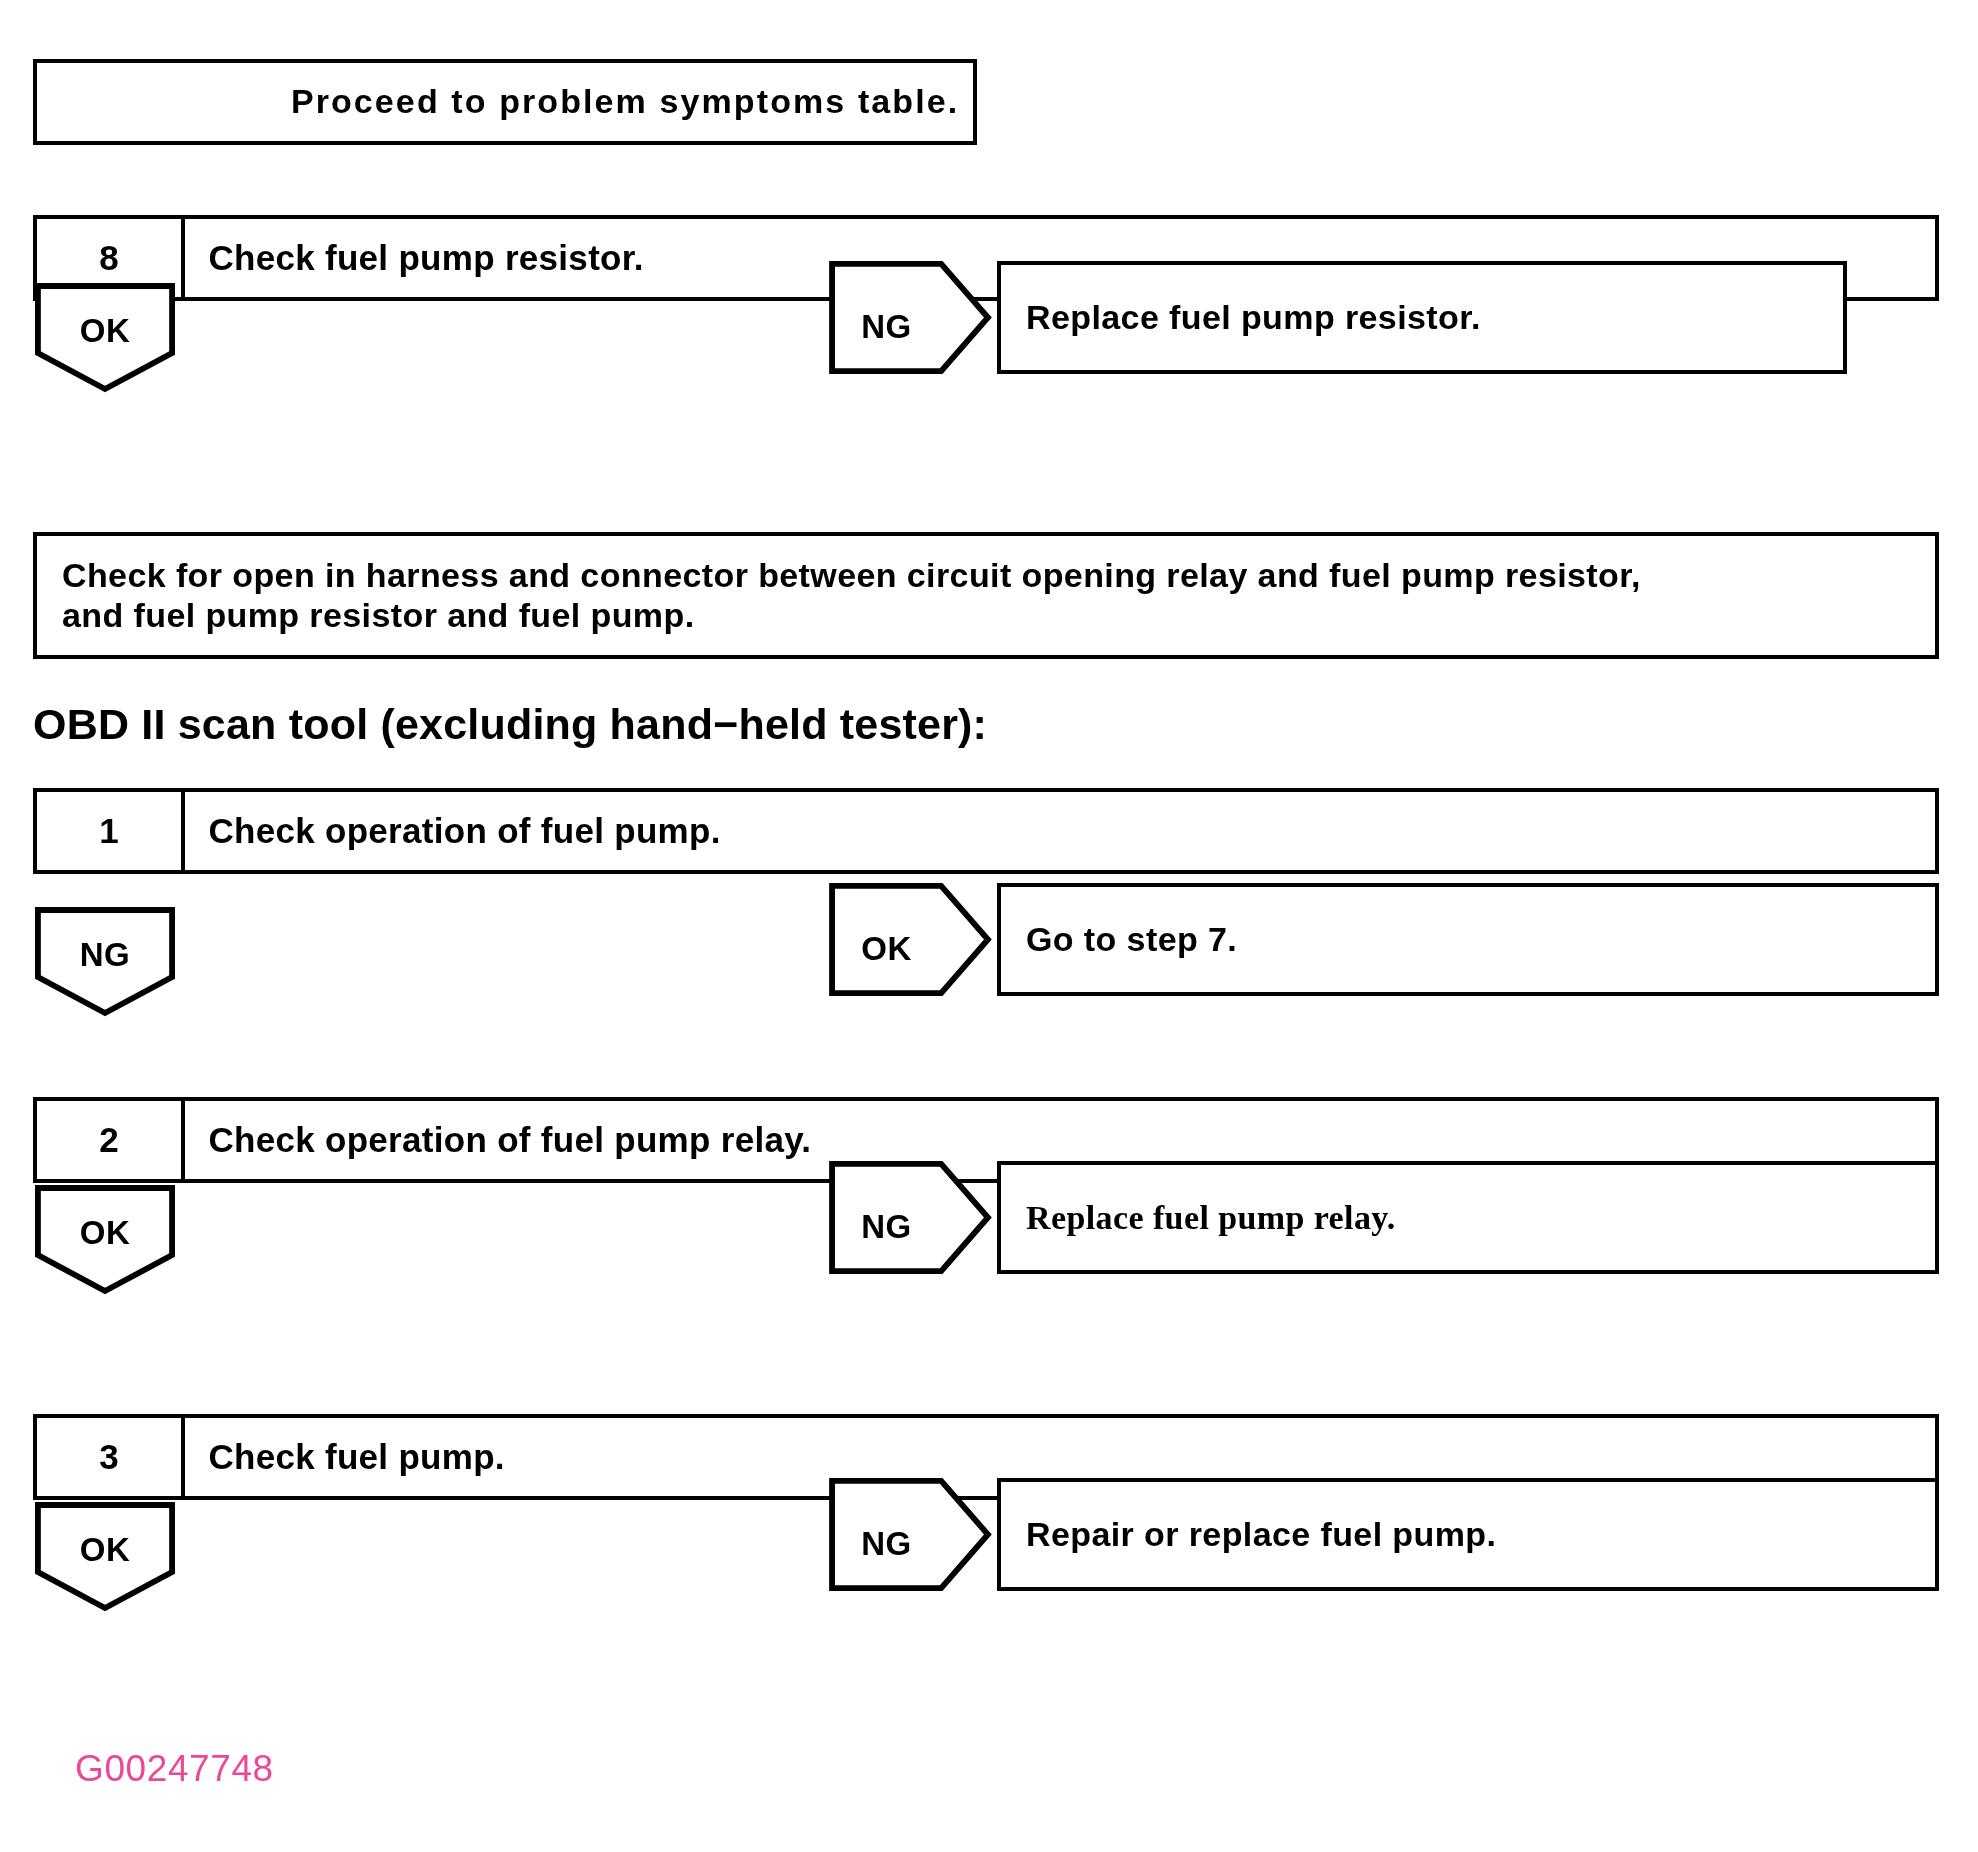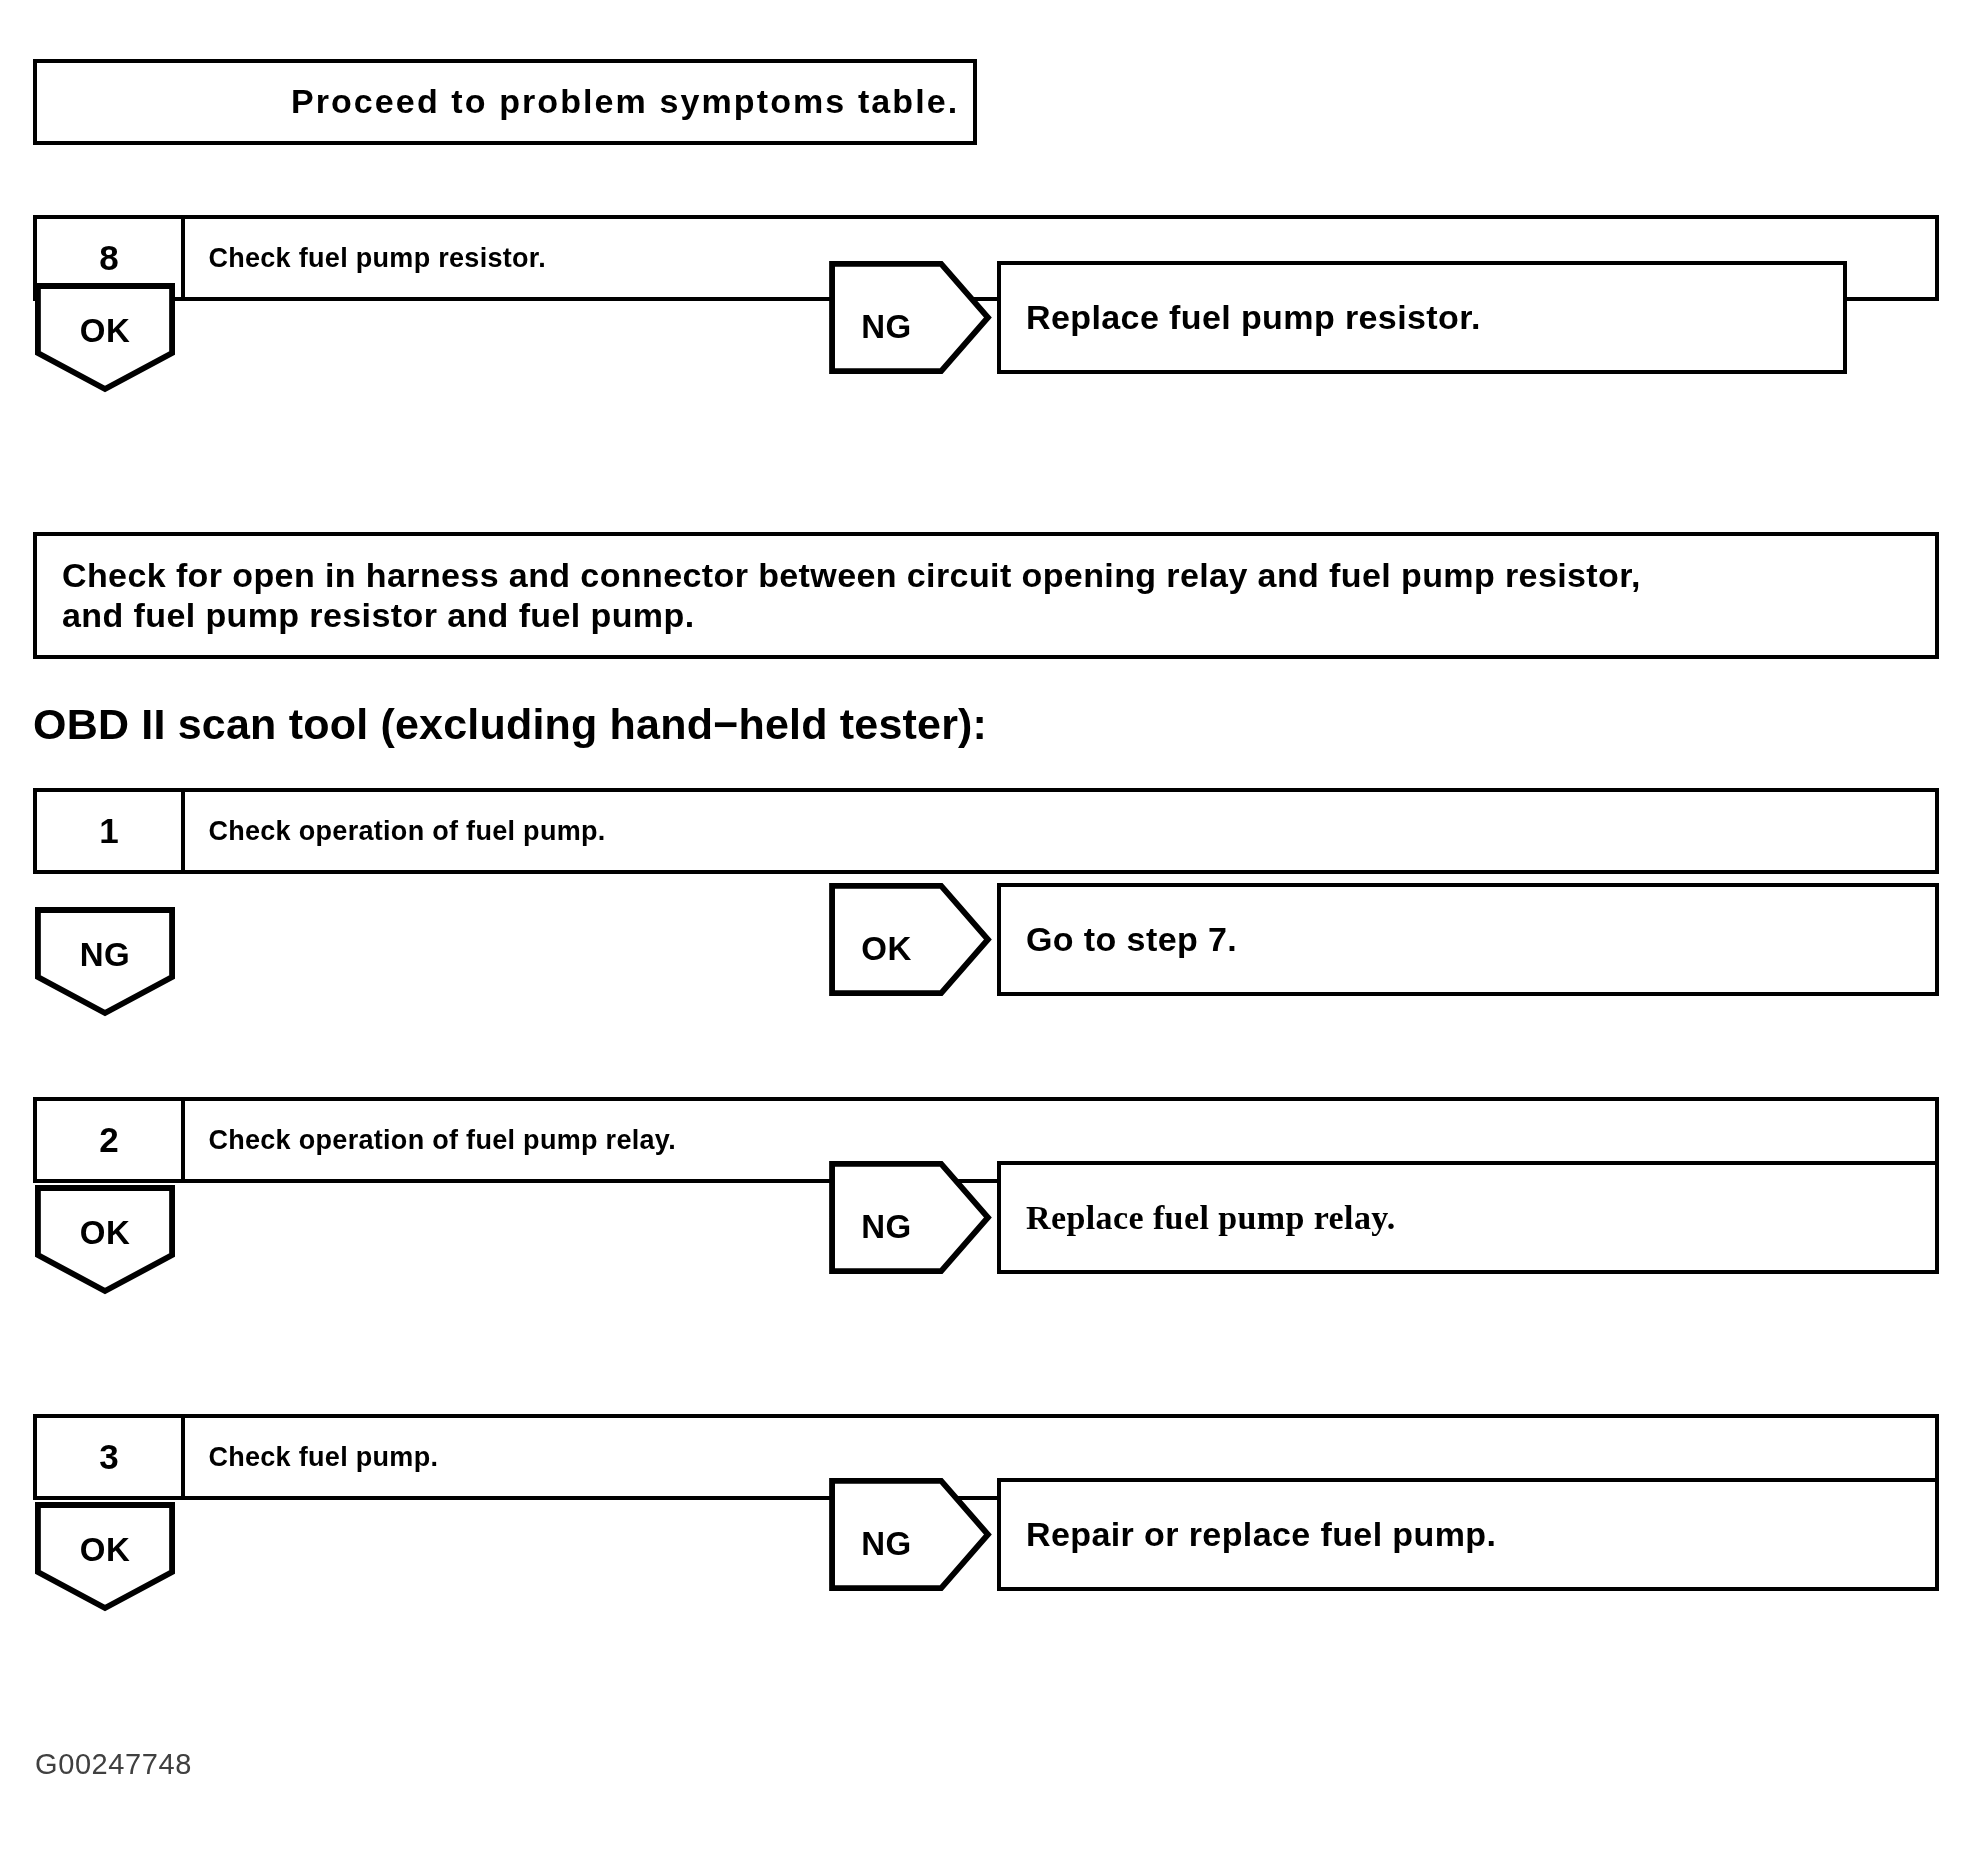--- a/index.html
+++ b/index.html
@@ -50,21 +50,21 @@
     align-items: center;
     justify-content: center;
     font-weight: bold;
     font-size: 35px;
   }
   .step-label {
     flex: 1 1 auto;
     display: flex;
     align-items: center;
     font-weight: bold;
-    font-size: 27px;
+    font-size: 35px;
     letter-spacing: 0.3px;
     padding-left: 23.4px;
   }
 
   
   .heading {
     font-weight: bold;
     font-size: 43px;
     letter-spacing: 0.2px;
     white-space: nowrap;
@@ -87,24 +87,25 @@
   }
   .badge-right .badge-label {
     left: 0;
     width: 115px;
     top: 47px;
     text-align: center;
   }
 
   
   .footer-code {
-    font-size: 29px;
+    font-size: 37px;
     font-weight: normal;
     letter-spacing: 0.6px;
-    color: #404040;
+    color: #ec4899;
+    margin-left: 40px;
   }
 </style>
 </head>
 <body>
 
 <div id="page">
 
   <div class="node box" style="left:33px; top:59px; width:944px; height:86px;justify-content:flex-end;">
     <span class="box-text spaced">Proceed  to  problem  symptoms  table.</span>
   </div>

